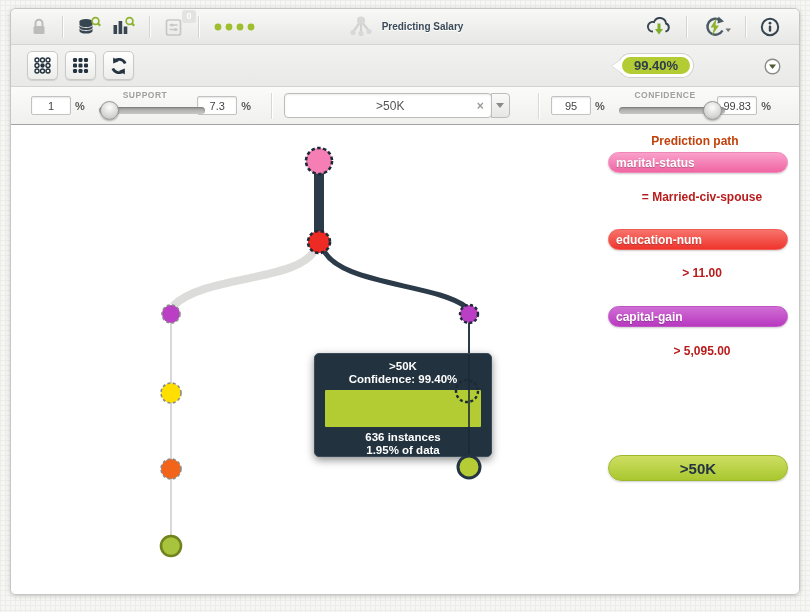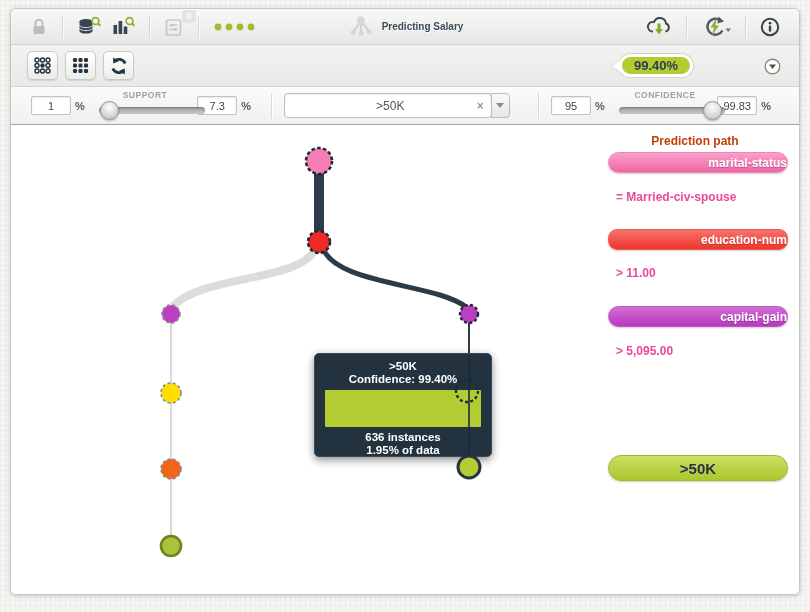--- a/index.html
+++ b/index.html
@@ -122,30 +122,29 @@
     box-shadow:0 3px 8px rgba(0,0,0,.45); color:#fff; text-align:center;
     padding:6px 9px; z-index:5;
   }
   .tooltip .l1 { font-size:11.5px; font-weight:bold; line-height:13px; }
   .tooltip .bar { height:37px; margin:4px 1px 4px 1px; border-radius:1px; }
   
   .sidebar { position:absolute; right:5px; top:0; width:190px; height:100%; z-index:6; }
   .sb-title { position:absolute; top:9px; left:0; right:8px; text-align:center; font-size:12px; font-weight:bold; color:#c2410c; }
   .path-pill {
     position:absolute; left:4px; width:180px; height:21px; border-radius:11px;
-    display:flex; align-items:center; padding-left:16px;
+    display:flex; align-items:center; padding-left:7px;
     font-size:12px; font-weight:bold; color:#fff; text-shadow:0 1px 1px rgba(0,0,0,.25);
     box-shadow:0 1px 2px rgba(0,0,0,.2);
-    justify-content:flex-end;
   }
   .pill-0 { background:linear-gradient(180deg,#f9a0ca,#f066a4); border:1px solid #ee87b6; }
   .pill-1 { background:linear-gradient(180deg,#f7736b,#ee352d); border:1px solid #f05b54; }
   .pill-2 { background:linear-gradient(180deg,#d06ed4,#b838c0); border:1px solid #c053c6; }
   .pill-3 { background:linear-gradient(180deg,#ffe64f,#ffd800); border:1px solid #f5d71e; }
-  .path-cond { position:absolute; left:12px; width:184px; font-size:12px; font-weight:bold; color:#ec4899; }
+  .path-cond { position:absolute; left:6px; width:184px; text-align:center; font-size:12px; font-weight:bold; color:#b91c1c; }
   .pred-leaf-pill {
     position:absolute; left:4px; top:330px; width:180px; height:26px; border-radius:13px;
     background:linear-gradient(180deg,#cede62,#a9c72f); border:1px solid #9cb92c;
     display:flex; align-items:center; justify-content:center;
     font-size:15px; font-weight:bold; color:#243442; box-shadow:0 1px 2px rgba(0,0,0,.2);
   }
 </style>
 </head>
 <body>
 
@@ -364,21 +363,21 @@
       </svg>
 
       <div class="sidebar">
         <div class="sb-title">Prediction path</div>
 
         <div class="path-pill pill-0" style="top:27px;">
           <span>marital-status</span>
         </div>
         <div class="path-cond" style="top:65px;">= Married-civ-spouse</div>
 
-        <div class="path-pill pill-1" style="top:104px;border-radius:9px;">
+        <div class="path-pill pill-1" style="top:104px;">
           <span>education-num</span>
         </div>
         <div class="path-cond" style="top:141px;">&gt; 11.00</div>
 
         <div class="path-pill pill-2" style="top:181px;">
           <span>capital-gain</span>
         </div>
         <div class="path-cond" style="top:219px;">&gt; 5,095.00</div>
 
 

